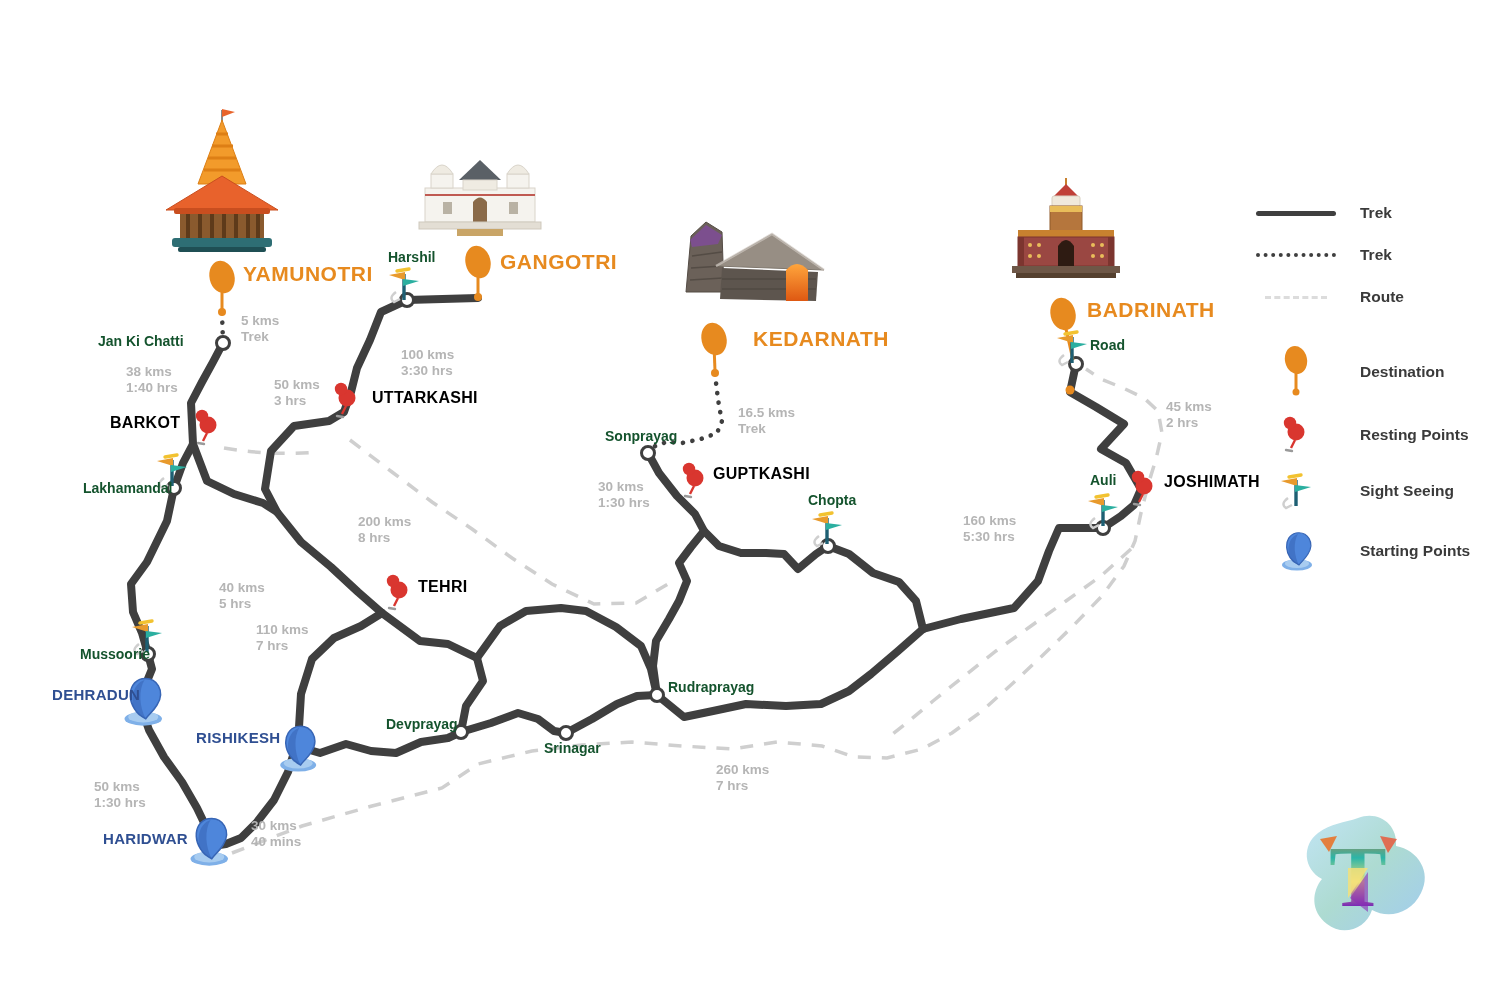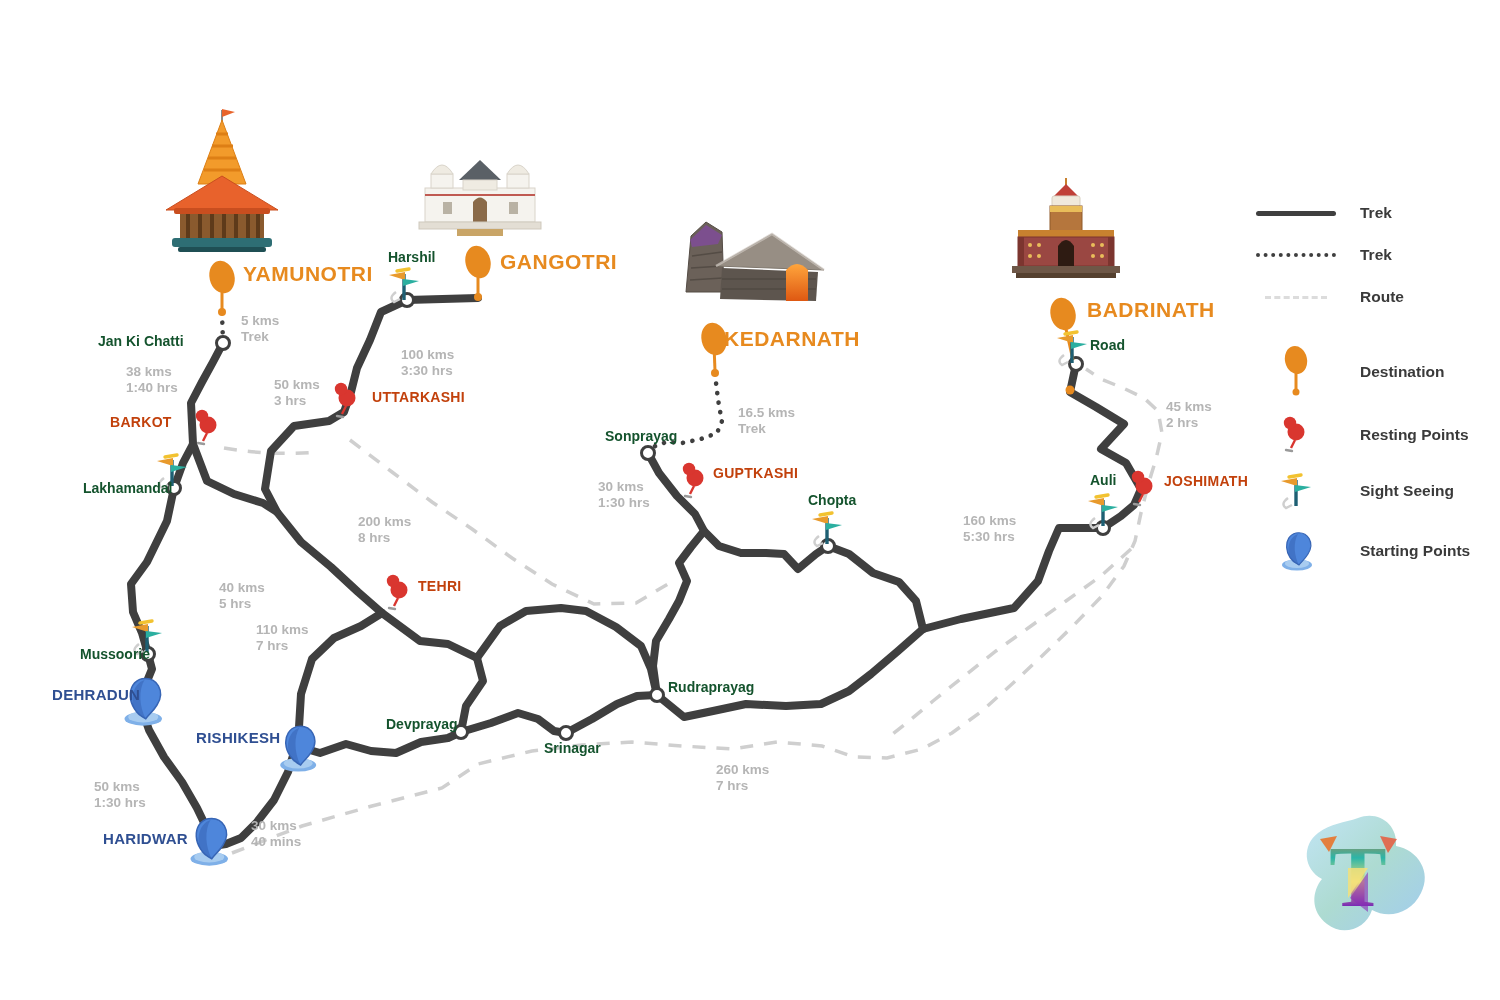--- a/index.html
+++ b/index.html
@@ -1,21 +1,21 @@
 <!DOCTYPE html>
 <html><head>
 <meta charset="utf-8">
 <style>
   html,body{margin:0;padding:0;background:#fff;}
   #stage{position:relative;width:1500px;height:1000px;background:#fff;overflow:hidden;
          font-family:"Liberation Sans",sans-serif;}
   #mapsvg{position:absolute;left:0;top:0;}
   .lbl{position:absolute;white-space:nowrap;}
   .lbl-dest{color:#E78A1F;font-weight:bold;font-size:21px;letter-spacing:.5px;}
-  .lbl-rest{color:#c2410c;font-weight:bold;font-size:14px;letter-spacing:.3px;}
+  .lbl-rest{color:#000000;font-weight:bold;font-size:16px;letter-spacing:.3px;}
   .lbl-start{color:#2F4F92;font-weight:bold;font-size:15px;letter-spacing:.3px;}
   .lbl-town{color:#14532d;font-weight:bold;font-size:14px;}
   .lbl-dist{color:#B5B5B5;font-weight:600;font-size:13.5px;line-height:16px;}
   .lbl-dist span{display:block;}
   
   #legend{position:absolute;left:1252px;top:196px;width:240px;}
   .leg-row{position:absolute;display:flex;align-items:center;}
   .leg-text{color:#3A3A3A;font-weight:bold;font-size:15.5px;margin-left:0;}
   .leg-sample{width:88px;display:flex;justify-content:center;align-items:center;margin-right:20px;}
   .samp-road{width:80px;height:5px;background:#3F3F3F;border-radius:3px;}
@@ -244,21 +244,21 @@
     <text x="1358" y="906" text-anchor="middle" font-family="Liberation Serif, serif" font-weight="bold" font-size="86" fill="url(#tGrad)">T</text>
     <polygon points="1320,839 1337,836 1329,852" fill="#E8742C" opacity=".9"></polygon>
     <polygon points="1380,836 1397,839 1388,853" fill="#E85A3C" opacity=".85"></polygon>
     <polygon points="1348,868 1368,868 1348,898" fill="#F3E07A" opacity=".85"></polygon>
     <polygon points="1350,898 1368,872 1368,912" fill="#8A2BB5" opacity=".6"></polygon>
   </g>
 </svg>
 
 <div class="lbl lbl-dest" style="left:243px;top:262px">YAMUNOTRI</div>
 <div class="lbl lbl-dest" style="left:500px;top:250px">GANGOTRI</div>
-<div class="lbl lbl-dest" style="left:724px;top:327px">KEDARNATH</div>
+<div class="lbl lbl-dest" style="left:753px;top:327px">KEDARNATH</div>
 <div class="lbl lbl-dest" style="left:1087px;top:298px">BADRINATH</div>
 
 <div class="lbl lbl-rest" style="left:110px;top:414px">BARKOT</div>
 <div class="lbl lbl-rest" style="left:372px;top:389px">UTTARKASHI</div>
 <div class="lbl lbl-rest" style="left:713px;top:465px">GUPTKASHI</div>
 <div class="lbl lbl-rest" style="left:418px;top:578px">TEHRI</div>
 <div class="lbl lbl-rest" style="left:1164px;top:473px">JOSHIMATH</div>
 
 <div class="lbl lbl-start" style="left:52px;top:686px">DEHRADUN</div>
 <div class="lbl lbl-start" style="left:196px;top:729px">RISHIKESH</div>

